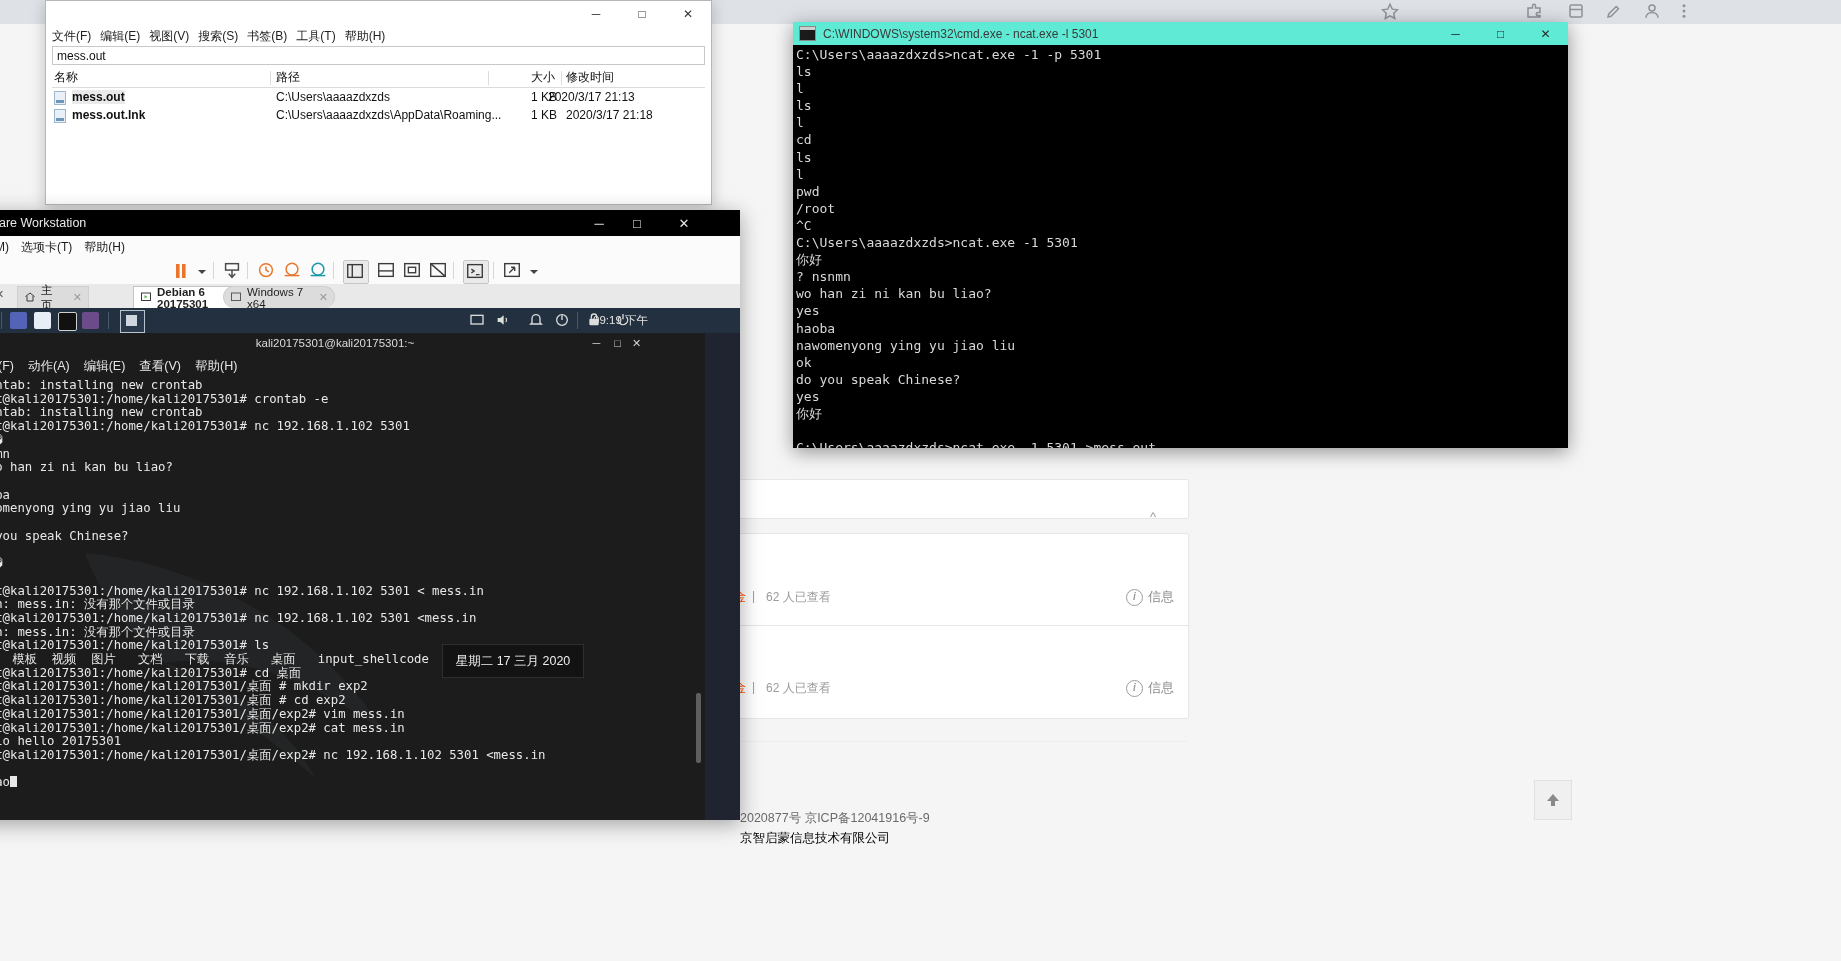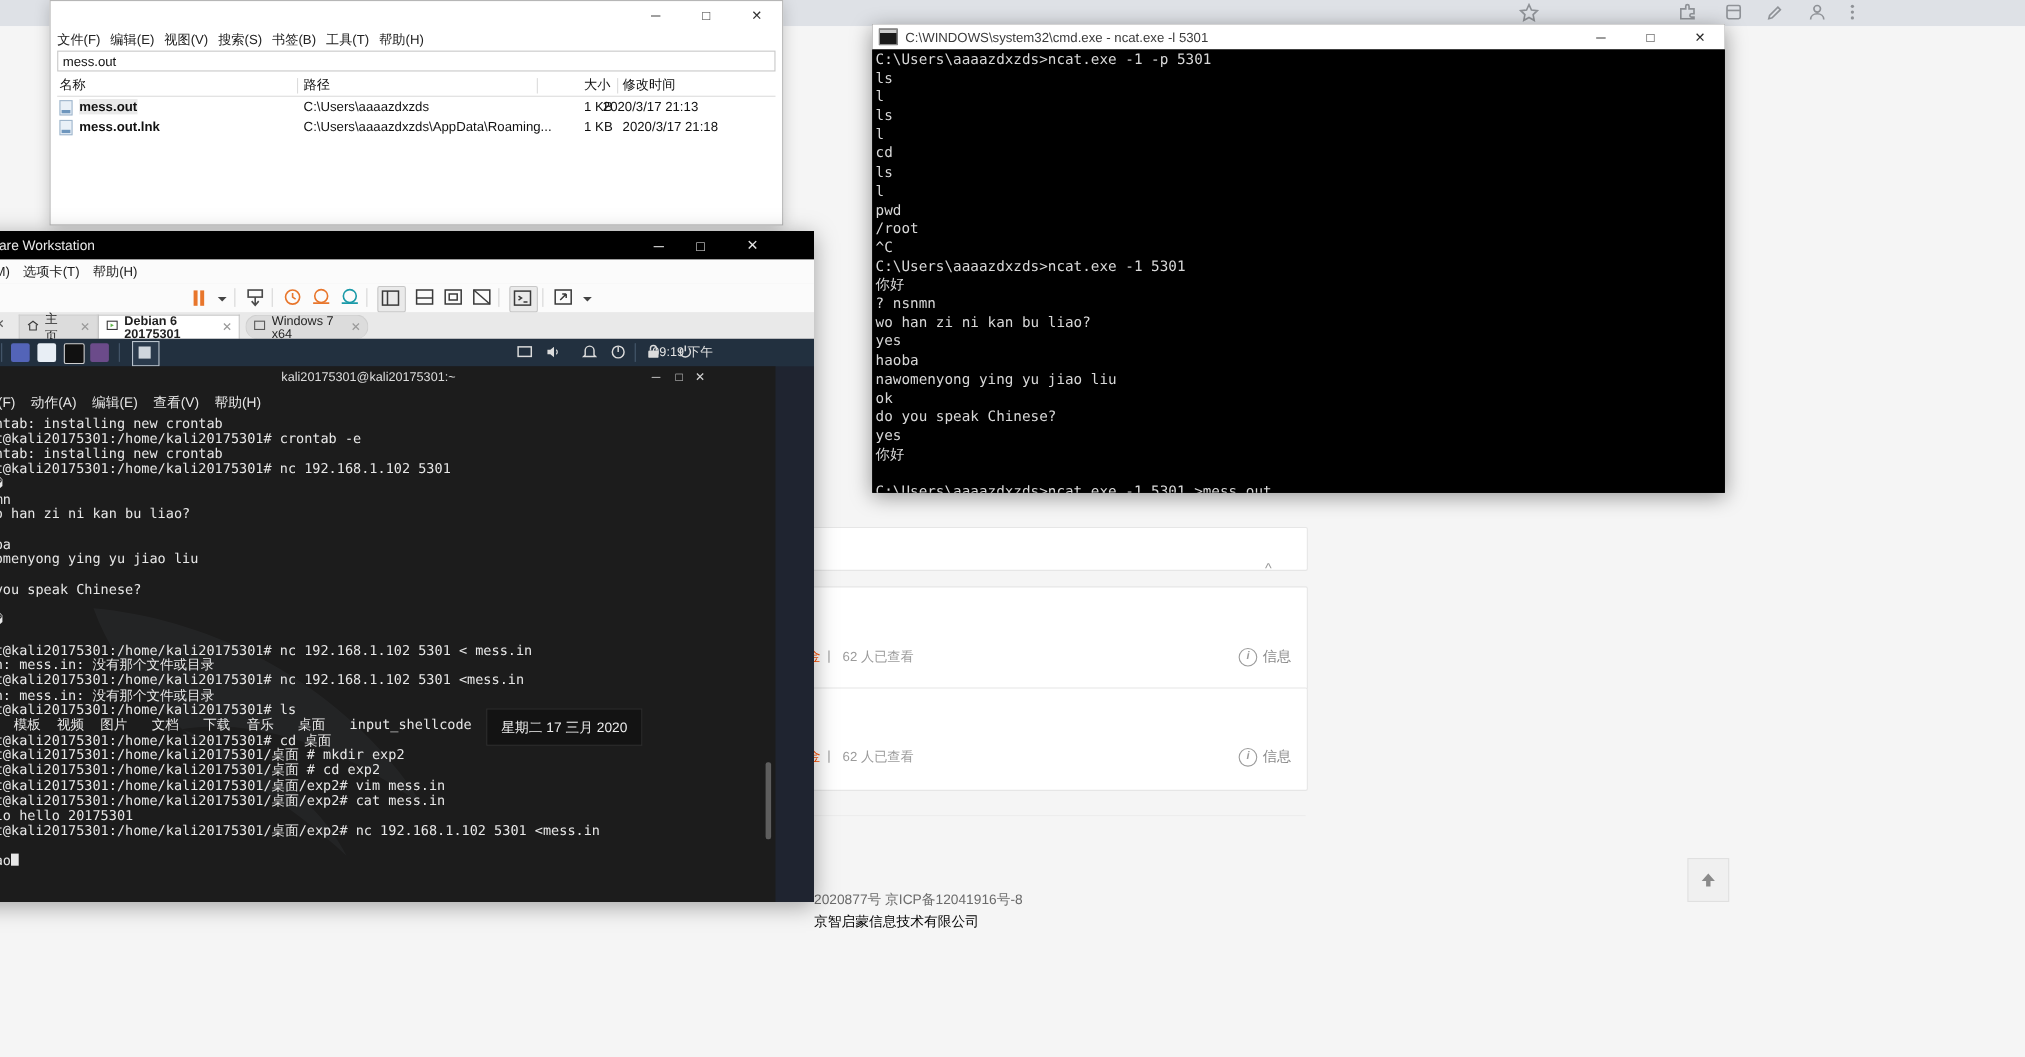--- a/index.html
+++ b/index.html
@@ -52,21 +52,21 @@
   .ev-cell{position:absolute;top:1px;}
   .ev-name{font-weight:bold;}
   .ev-icon{position:absolute;left:2px;top:2px;width:12px;height:14px;background:#e9f0f7;
     border:1px solid #9fb6cc;box-sizing:border-box;}
   .ev-icon::after{content:"";position:absolute;left:1px;top:8px;width:8px;height:3px;background:#6e96bd;}
   .ev-sel{background:#eaeaea;}
 
   
   #cmd-win{left:793px;top:22px;width:775px;height:426px;background:#000000;
     box-shadow:0 4px 18px rgba(0,0,0,.40);}
-  #cmd-titlebar{position:absolute;left:0;top:0;width:775px;height:23px;background:#ffffff;
+  #cmd-titlebar{position:absolute;left:0;top:0;width:775px;height:23px;background:#5eead4;
     display:flex;align-items:center;}
   #cmd-icon{width:15px;height:13px;margin-left:6px;background:#1b1b1b;border:1px solid #8a8a8a;position:relative;}
   #cmd-icon::after{content:"";position:absolute;left:0;top:0;right:0;height:3px;background:#cfcfcf;}
   #cmd-title-text{margin-left:7px;font-size:12px;color:#3a3a3a;}
   .cmdbtn{position:absolute;top:0;width:45px;height:23px;display:flex;align-items:center;
     justify-content:center;font-size:12px;color:#2b2b2b;}
   #cmd-body{position:absolute;left:0;top:23px;width:775px;height:403px;background:#000000;
     color:#d8d8d8;font-family:"DejaVu Sans Mono","Liberation Mono",monospace;font-size:13px;
     line-height:17.1px;padding:1px 0 4px 3px;box-sizing:border-box;white-space:pre;overflow:hidden;}
 
@@ -83,21 +83,21 @@
   .vm-menu{font-size:12px;color:#1b1b1b;margin-right:12px;}
   #vm-toolbar{position:absolute;left:0;top:48px;width:785px;height:26px;background:#fbfbfb;
     border-bottom:1px solid #e2e2e2;}
   .tb-item{position:absolute;top:2px;width:22px;height:22px;}
   .tb-sep{position:absolute;top:4px;width:1px;height:17px;background:#d6d6d6;}
   .tb-box{position:absolute;top:2px;width:24px;height:22px;border:1px solid #c7c7c7;background:#eaeaea;border-radius:2px;}
   #vm-tabbar{position:absolute;left:0;top:74px;width:785px;height:24px;background:#e9e9e9;}
   .vm-tab{position:absolute;top:2px;height:22px;background:#dcdcdc;border:1px solid #cfcfcf;
     border-bottom:none;display:flex;align-items:center;padding:0 6px;box-sizing:border-box;
     font-size:11.5px;color:#1f1f1f;gap:5px;}
-  .vm-tab.active{background:#ffffff;border-color:#c4c4c4;}
+  .vm-tab.active{background:#ffffff;border-color:#c4c4c4;margin-left:44px;}
   .tabx{color:#9a9a9a;font-size:11px;margin-left:5px;}
   #vm-screen{position:absolute;left:10px;top:98px;width:775px;height:512px;background:#1f2430;overflow:hidden;}
 
   
   #kali-taskbar{position:absolute;left:0;top:0;width:775px;height:25px;background:#22303f;display:flex;align-items:center;}
   #kali-task-active{position:absolute;left:228px;top:0;width:281px;height:25px;background:#2e4763;border-top:2px solid #2f7ed8;}
   .tb-ic{position:absolute;top:4px;width:17px;height:17px;}
   #kali-clock{position:absolute;right:92px;top:5px;font-size:11.5px;color:#e4e4e4;}
 
   
@@ -181,21 +181,21 @@
     <span class="pricetag" style="left:733px;top:655px;">金</span>
     <span class="viewcount" style="left:752px;top:656px;">|</span>
     <span class="viewcount" style="left:766px;top:656px;">62 人已查看</span>
     <span class="infobtn" style="left:1126px;top:655px;">
       <span class="circ-i">i</span>
       <span>信息</span>
     </span>
 
     <div class="card-sep" style="left:705px;top:717px;width:482px;"></div>
 
-    <span id="footer-text">2020877号  京ICP备12041916号-8</span>
+    <span id="footer-text">2020877号  京ICP备12041916号-9</span>
     <span id="footer-text2">京智启蒙信息技术有限公司</span>
 
     <div id="backtotop">
       <svg width="16" height="18" viewBox="0 0 16 18">
         <path d="M8 3 L14 10 H10 V15 H6 V10 H2 Z" fill="#8a8a8a"></path>
       </svg>
     </div>
   </div>
 </div>
 

